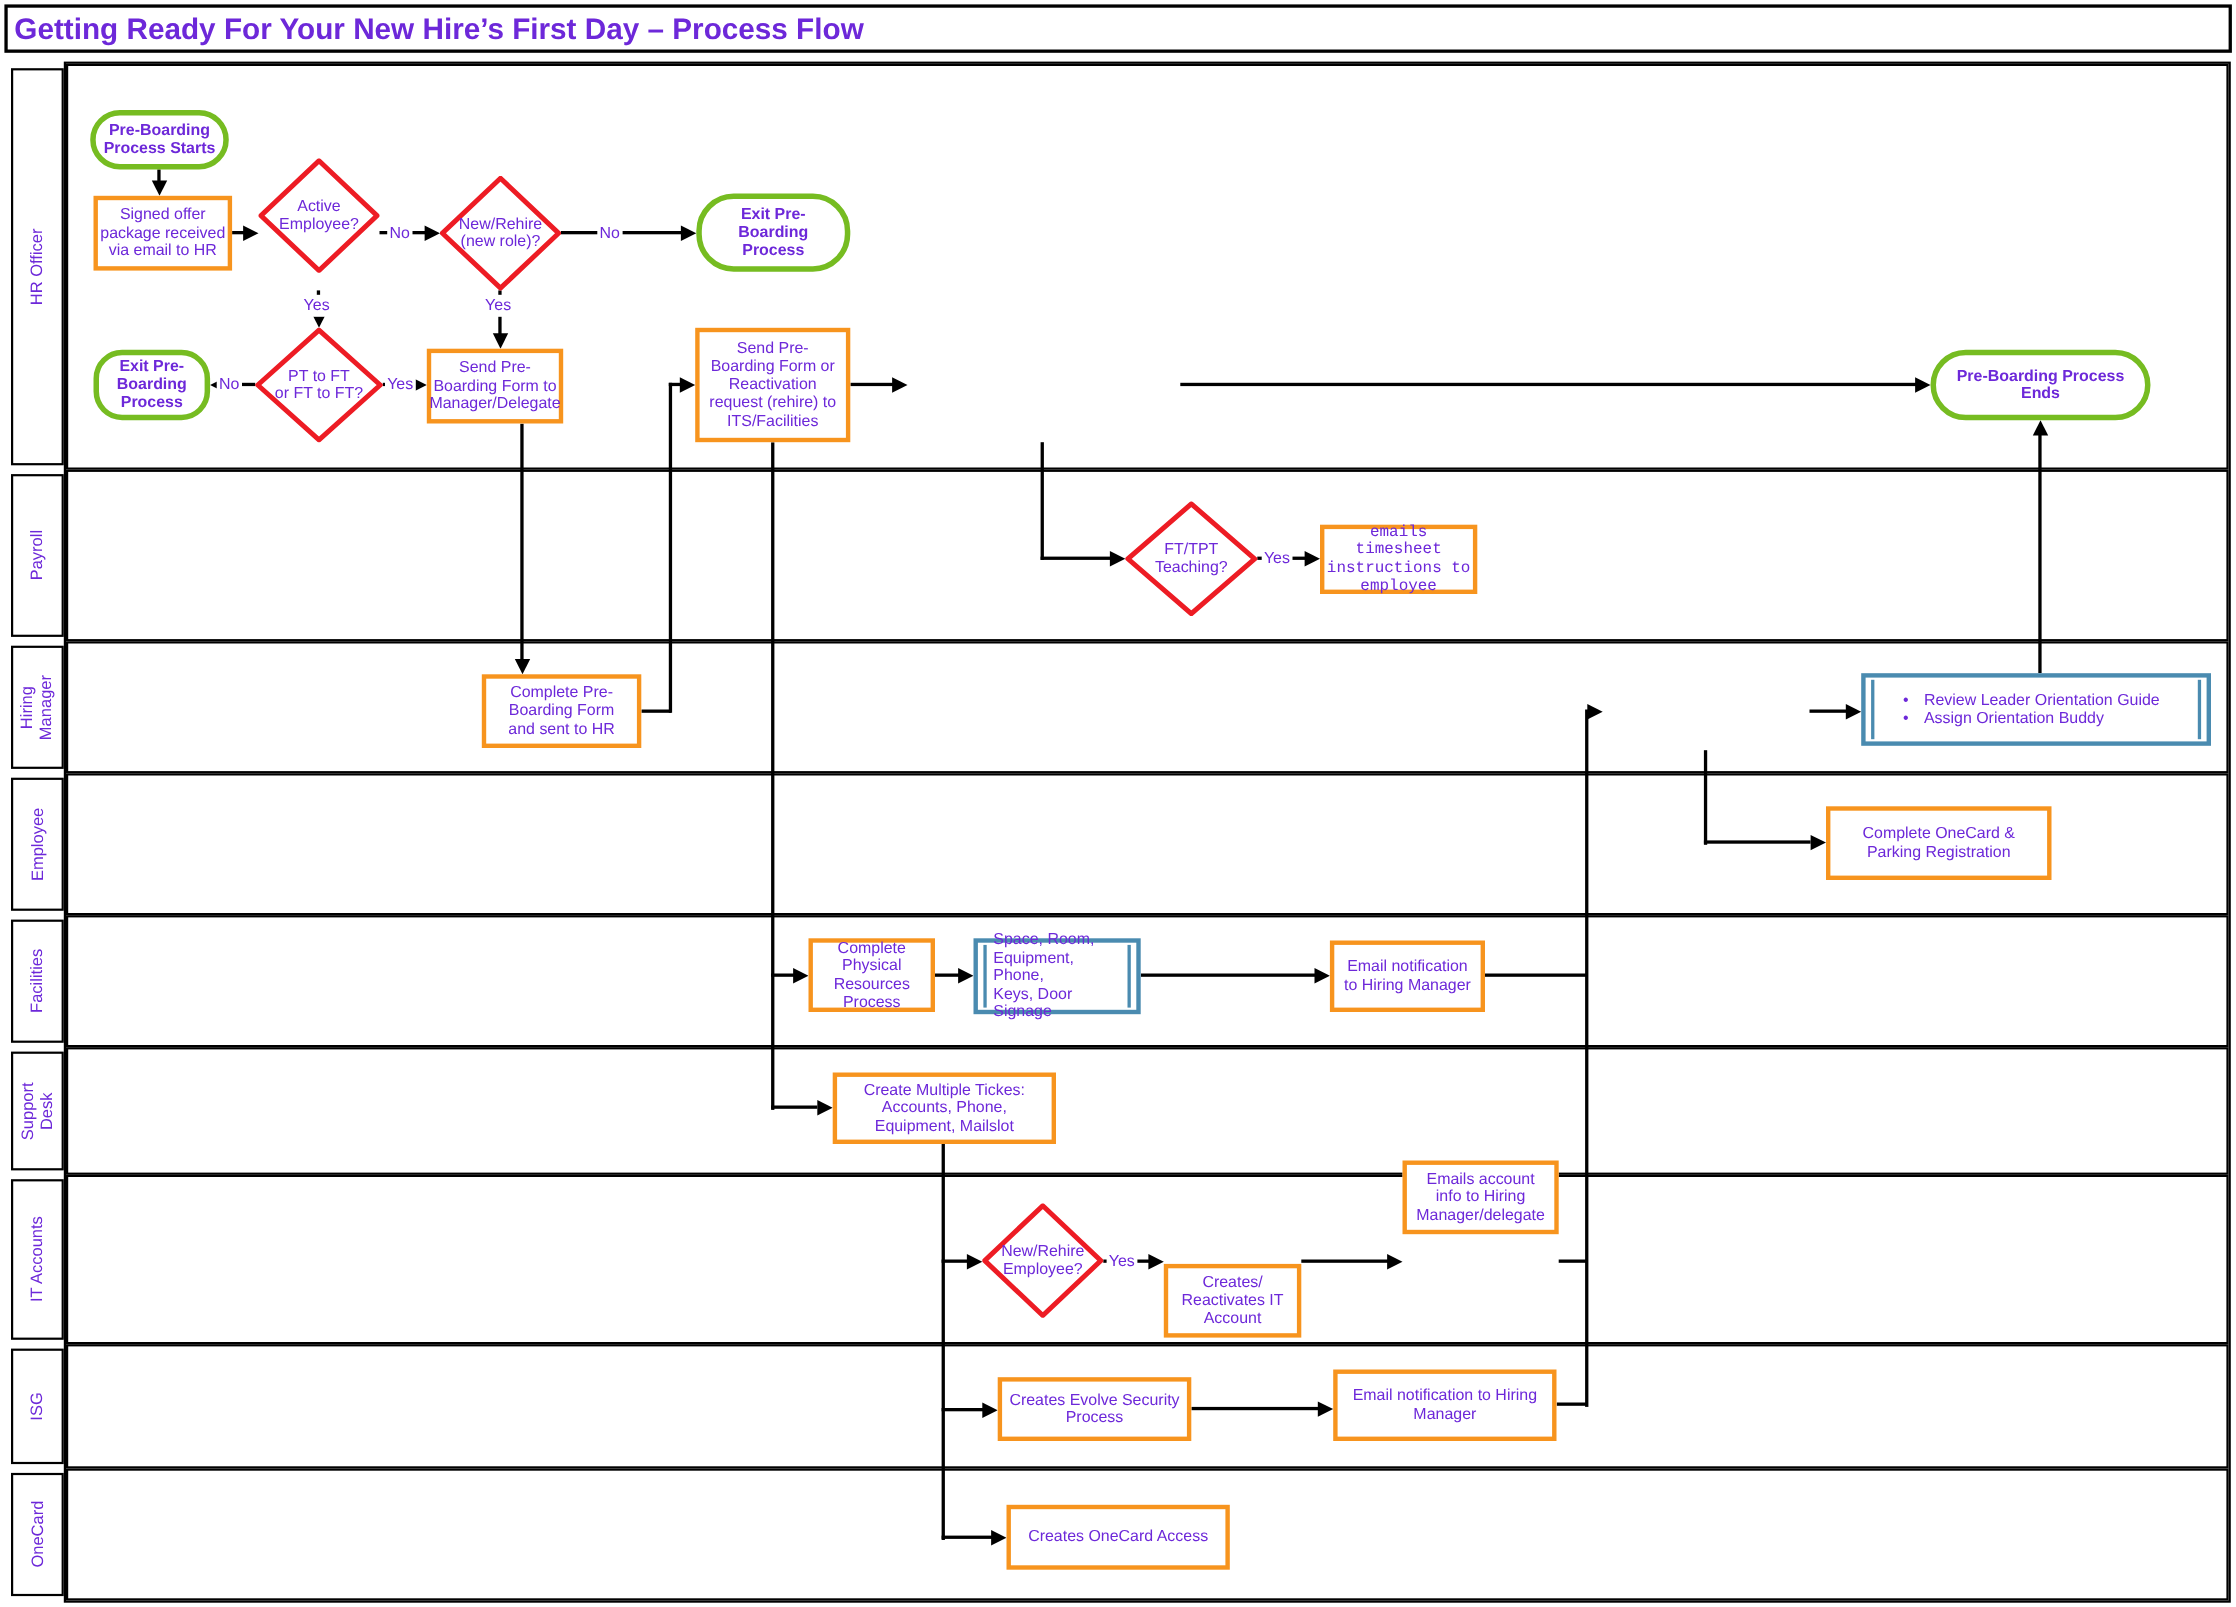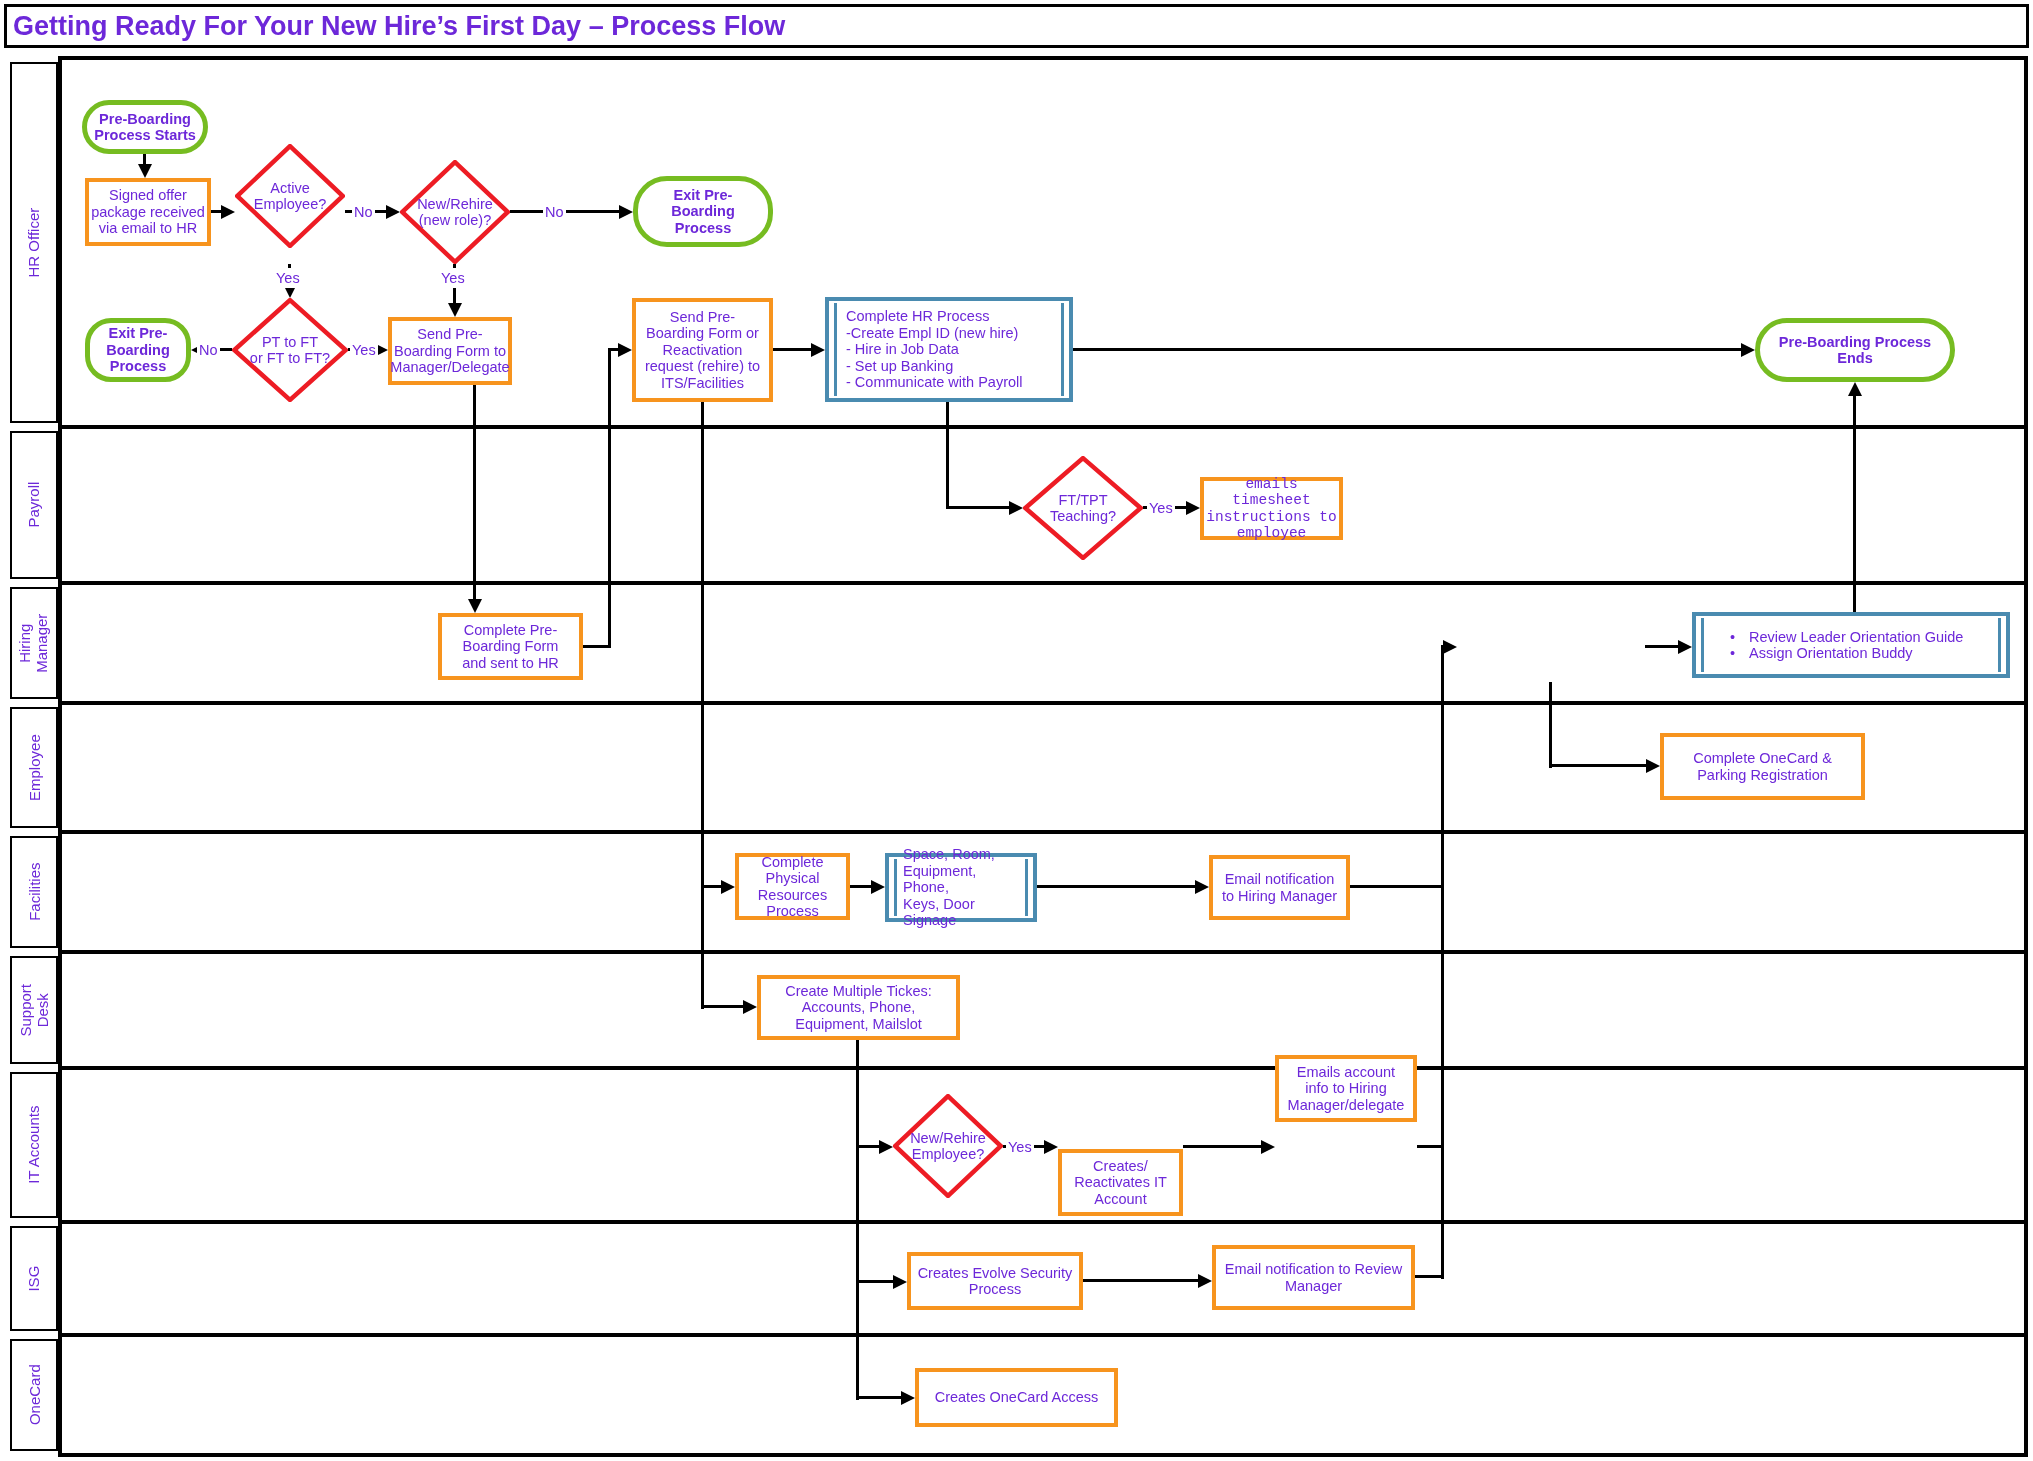--- a/index.html
+++ b/index.html
@@ -242,29 +242,20 @@
 Boarding Form to
 Manager/Delegate</span>
     </div>
   <div class="node proc" style="left:632px;top:298px;width:141px;height:104px;">
       <span class="txt">Send Pre-
 Boarding Form or
 Reactivation
 request (rehire) to
 ITS/Facilities</span>
     </div>
-  <div class="node sub" style="left:825px;top:297px;width:248px;height:105px;">
-    <div class="lines">
-      <div>Complete HR Process</div>
-      <div>-Create Empl ID (new hire)</div>
-      <div>- Hire in Job Data</div>
-      <div>- Set up Banking</div>
-      <div>- Communicate with Payroll</div>
-    </div>
-  </div>
   <div class="node term" style="left:1755px;top:318px;width:200px;height:64px;border-radius:32px;">
       <span class="txt">Pre-Boarding Process
 Ends</span>
     </div>
 
   <div class="node diamond" style="left:1023px;top:456px;width:120px;height:104px;">
     <svg viewBox="0 0 100 100" preserveAspectRatio="none">
         <polygon points="50,2 98,50 50,98 2,50" fill="#ffffff" stroke="#ed1c24" stroke-width="4.5" vector-effect="non-scaling-stroke"></polygon>
       </svg>
     <span class="txt">FT/TPT
@@ -330,21 +321,21 @@
       <span class="txt">Emails account
 info to Hiring
 Manager/delegate</span>
     </div>
 
   <div class="node proc" style="left:907px;top:1252px;width:176px;height:58px;">
       <span class="txt">Creates Evolve Security
 Process</span>
     </div>
   <div class="node proc" style="left:1212px;top:1245px;width:203px;height:65px;">
-      <span class="txt">Email notification to Review
+      <span class="txt">Email notification to Hiring
 Manager</span>
     </div>
 
   <div class="node proc" style="left:915px;top:1368px;width:203px;height:59px;">
       <span class="txt">Creates OneCard Access</span>
     </div>
 
 </div>
 
 </body></html>

